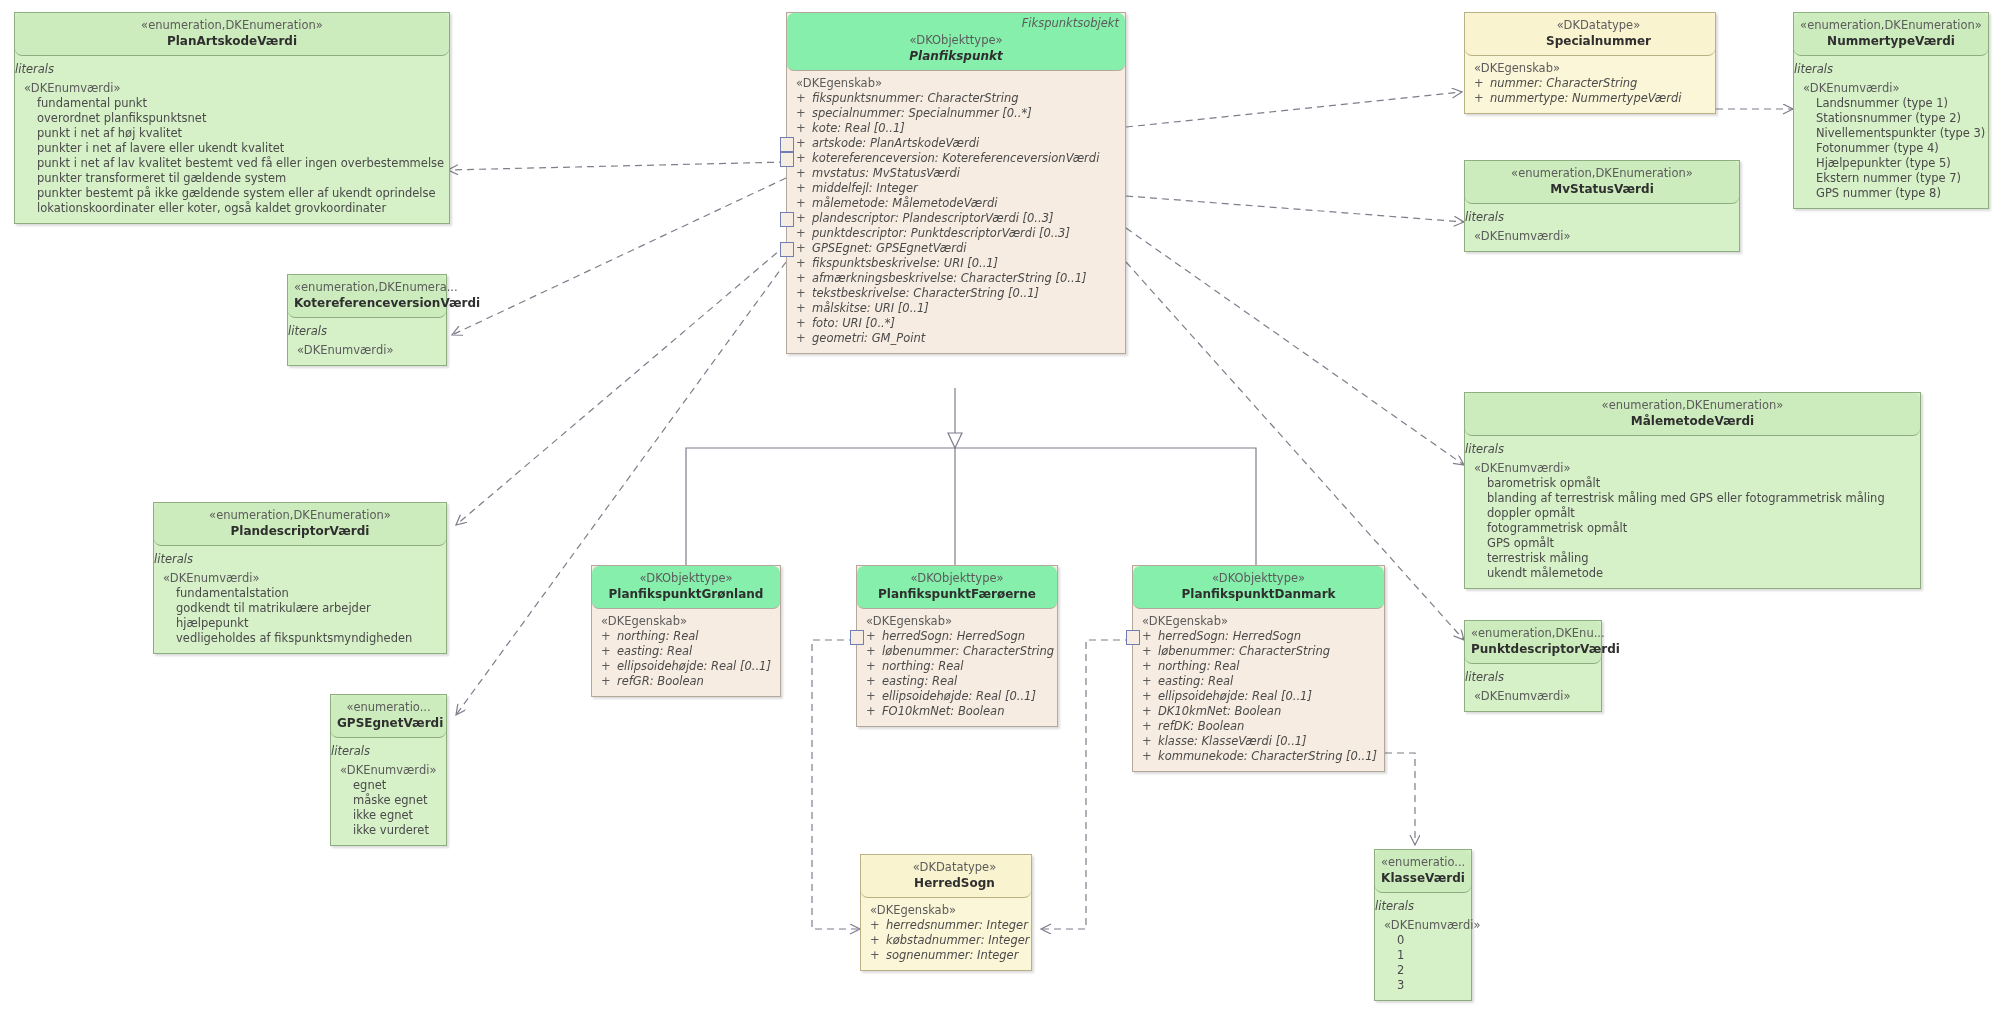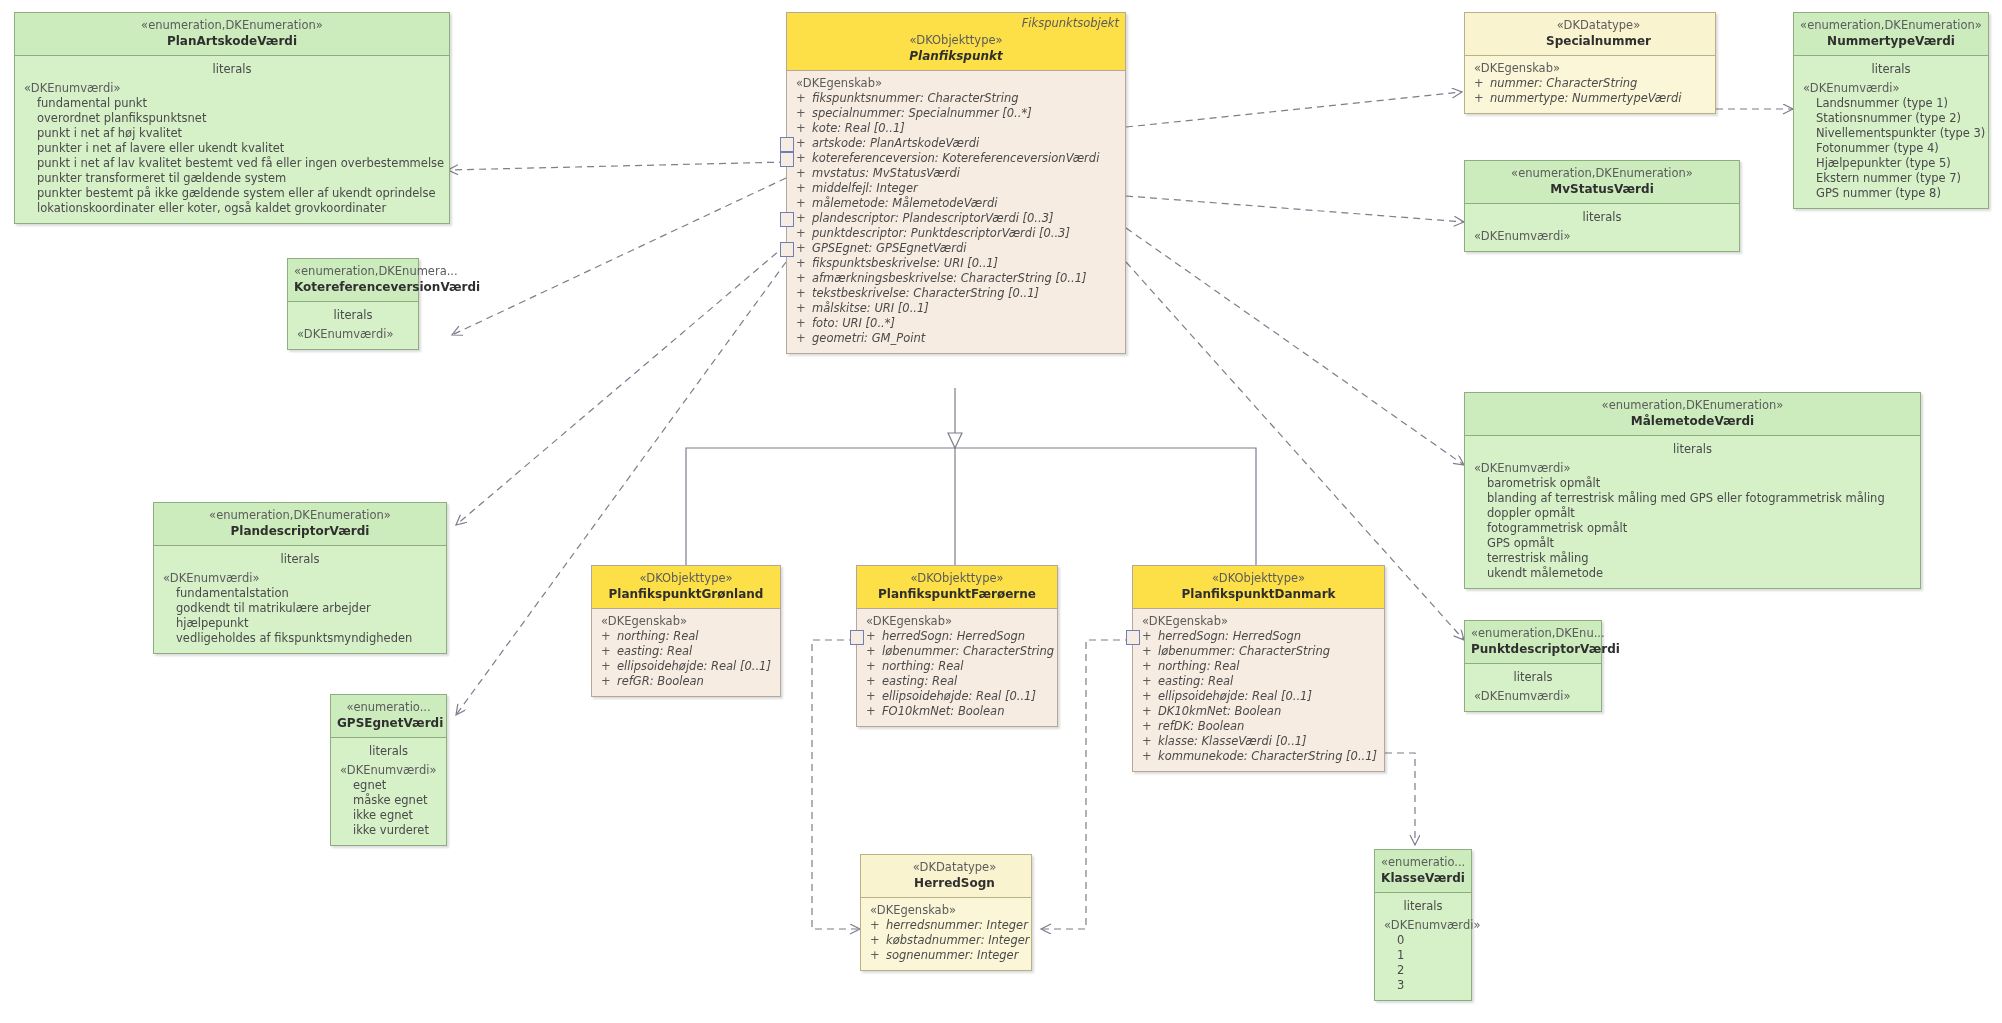--- a/index.html
+++ b/index.html
@@ -7,35 +7,35 @@
        font-family:"DejaVu Sans","Liberation Sans",sans-serif;
        color:#4a4a4a;overflow:hidden;}
   #canvas{position:absolute;inset:0;width:2002px;height:1023px;}
   svg.links{position:absolute;left:0;top:0;width:2002px;height:1023px;pointer-events:none;}
 
   .node{position:absolute;box-sizing:border-box;border:1px solid #9a9a8e;
         box-shadow:2px 2px 2px rgba(0,0,0,.14);}
   .node.enum{background:#d6f0c8;border-color:#8fae80;}
   .node.enum .hdr{background:#cdecbd;}
   .node.obj{background:#f7ece1;border-color:#b5a89a;}
-  .node.obj .hdr{background:#fde047;}
+  .node.obj .hdr{background:#86efac;}
   .node.dtype{background:#fbf6d8;border-color:#b9b183;}
   .node.dtype .hdr{background:#faf3cf;}
 
-  .hdr{text-align:center;padding:5px 6px 6px;border-bottom:1px solid #9a9a8e;position:relative;}
+  .hdr{text-align:center;padding:5px 6px 6px;border-bottom:1px solid #9a9a8e;position:relative;border-radius:7px;}
   .node.enum .hdr{border-bottom-color:#8fae80;}
   .node.obj .hdr{border-bottom-color:#b5a89a;}
   .node.dtype .hdr{border-bottom-color:#b9b183;padding-left:23px;}
   .stereo{font-size:11.5px;color:#5b5b5b;line-height:15px;white-space:nowrap;}
   .nm{font-size:12px;font-weight:bold;color:#2f2f2f;line-height:16px;white-space:nowrap;}
   .nm.ital{font-style:italic;}
   .corner{position:absolute;right:6px;top:3px;font-style:italic;font-size:11.5px;color:#5b5b5b;}
 
   .sect{padding:5px 0 7px;}
-  .sect-title{text-align:center;font-size:11.5px;color:#4a4a4a;
+  .sect-title{text-align:left;font-style:italic;font-size:11.5px;color:#4a4a4a;
               line-height:17px;margin-bottom:3px;}
   .grp{font-size:11.5px;color:#5b5b5b;line-height:15px;padding:0 0 0 9px;}
   ul.items{list-style:none;margin:0;padding:0;}
   ul.items li{font-size:11.5px;line-height:15px;color:#4a4a4a;white-space:nowrap;
               padding-left:22px;position:relative;}
   ul.items li.attr{padding-left:9px;}
   ul.items li.attr .vis{display:inline-block;width:16px;color:#5b5b5b;}
   ul.items li.attr .txt{display:inline-block;font-style:italic;}
   .adorn{position:absolute;width:12px;height:13px;border:1px solid #6f7fb5;
          background:#f7ece1;left:-7px;top:1px;}
@@ -210,21 +210,21 @@
     <div class="hdr">
       <div class="stereo">«enumeration,DKEnu...</div>
       <div class="nm">PunktdescriptorVærdi</div>
     </div>
     <div class="sect">
       <div class="sect-title">literals</div>
       <div class="grp">«DKEnumværdi»</div>
     </div>
   </div>
 
-  <div class="node enum" style="left:287px;top:258px;width:132px;">
+  <div class="node enum" style="left:287px;top:274px;width:160px;">
     <div class="hdr">
       <div class="stereo">«enumeration,DKEnumera...</div>
       <div class="nm">KotereferenceversionVærdi</div>
     </div>
     <div class="sect">
       <div class="sect-title">literals</div>
       <div class="grp">«DKEnumværdi»</div>
     </div>
   </div>
 

